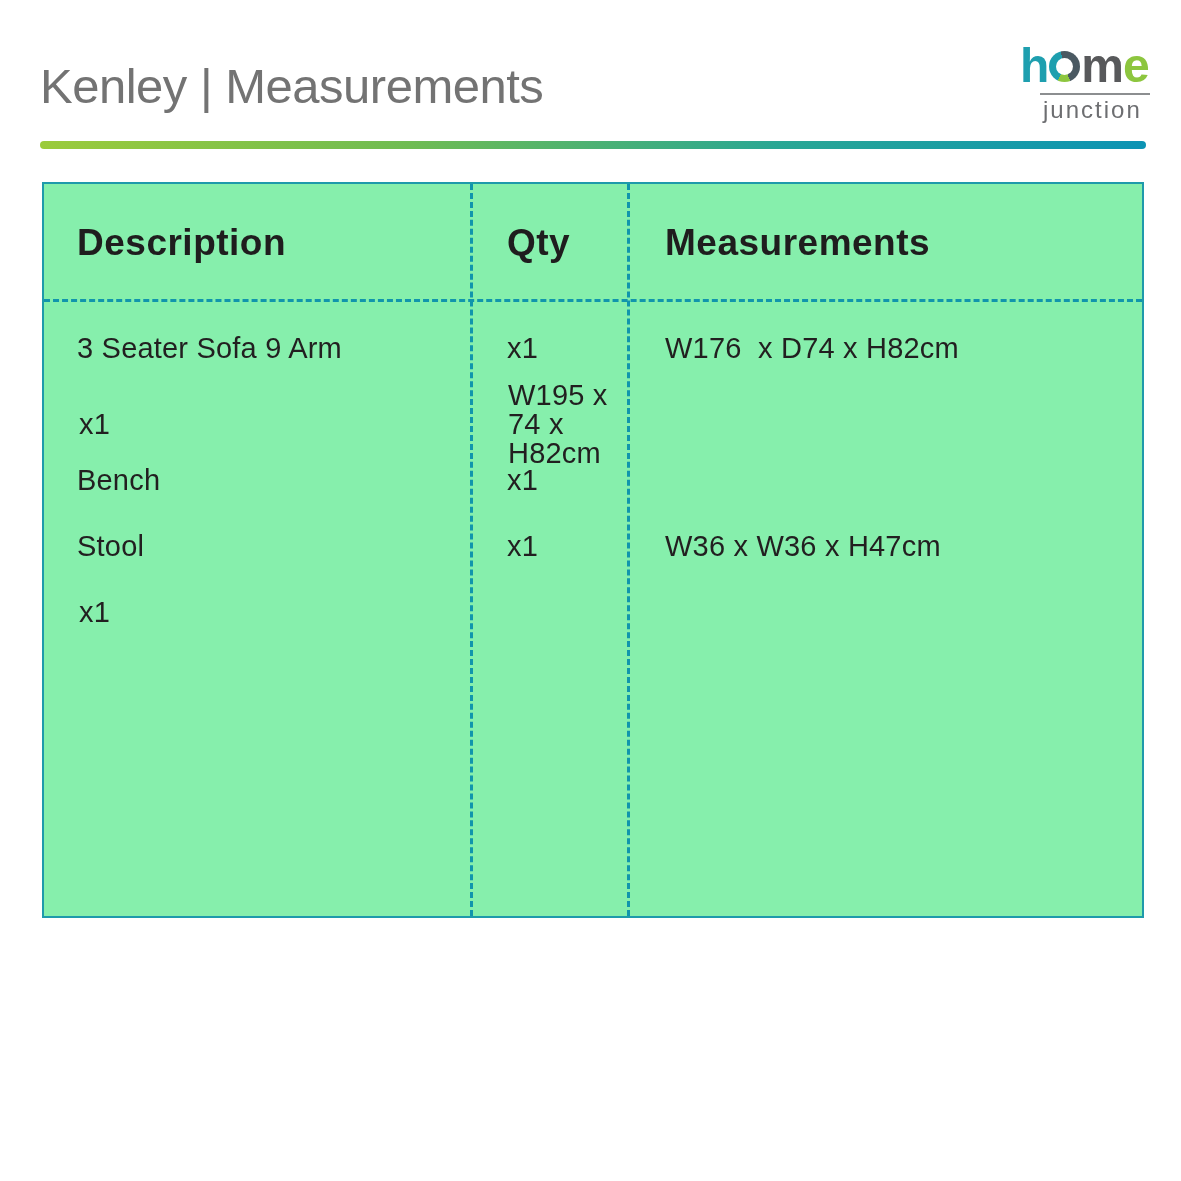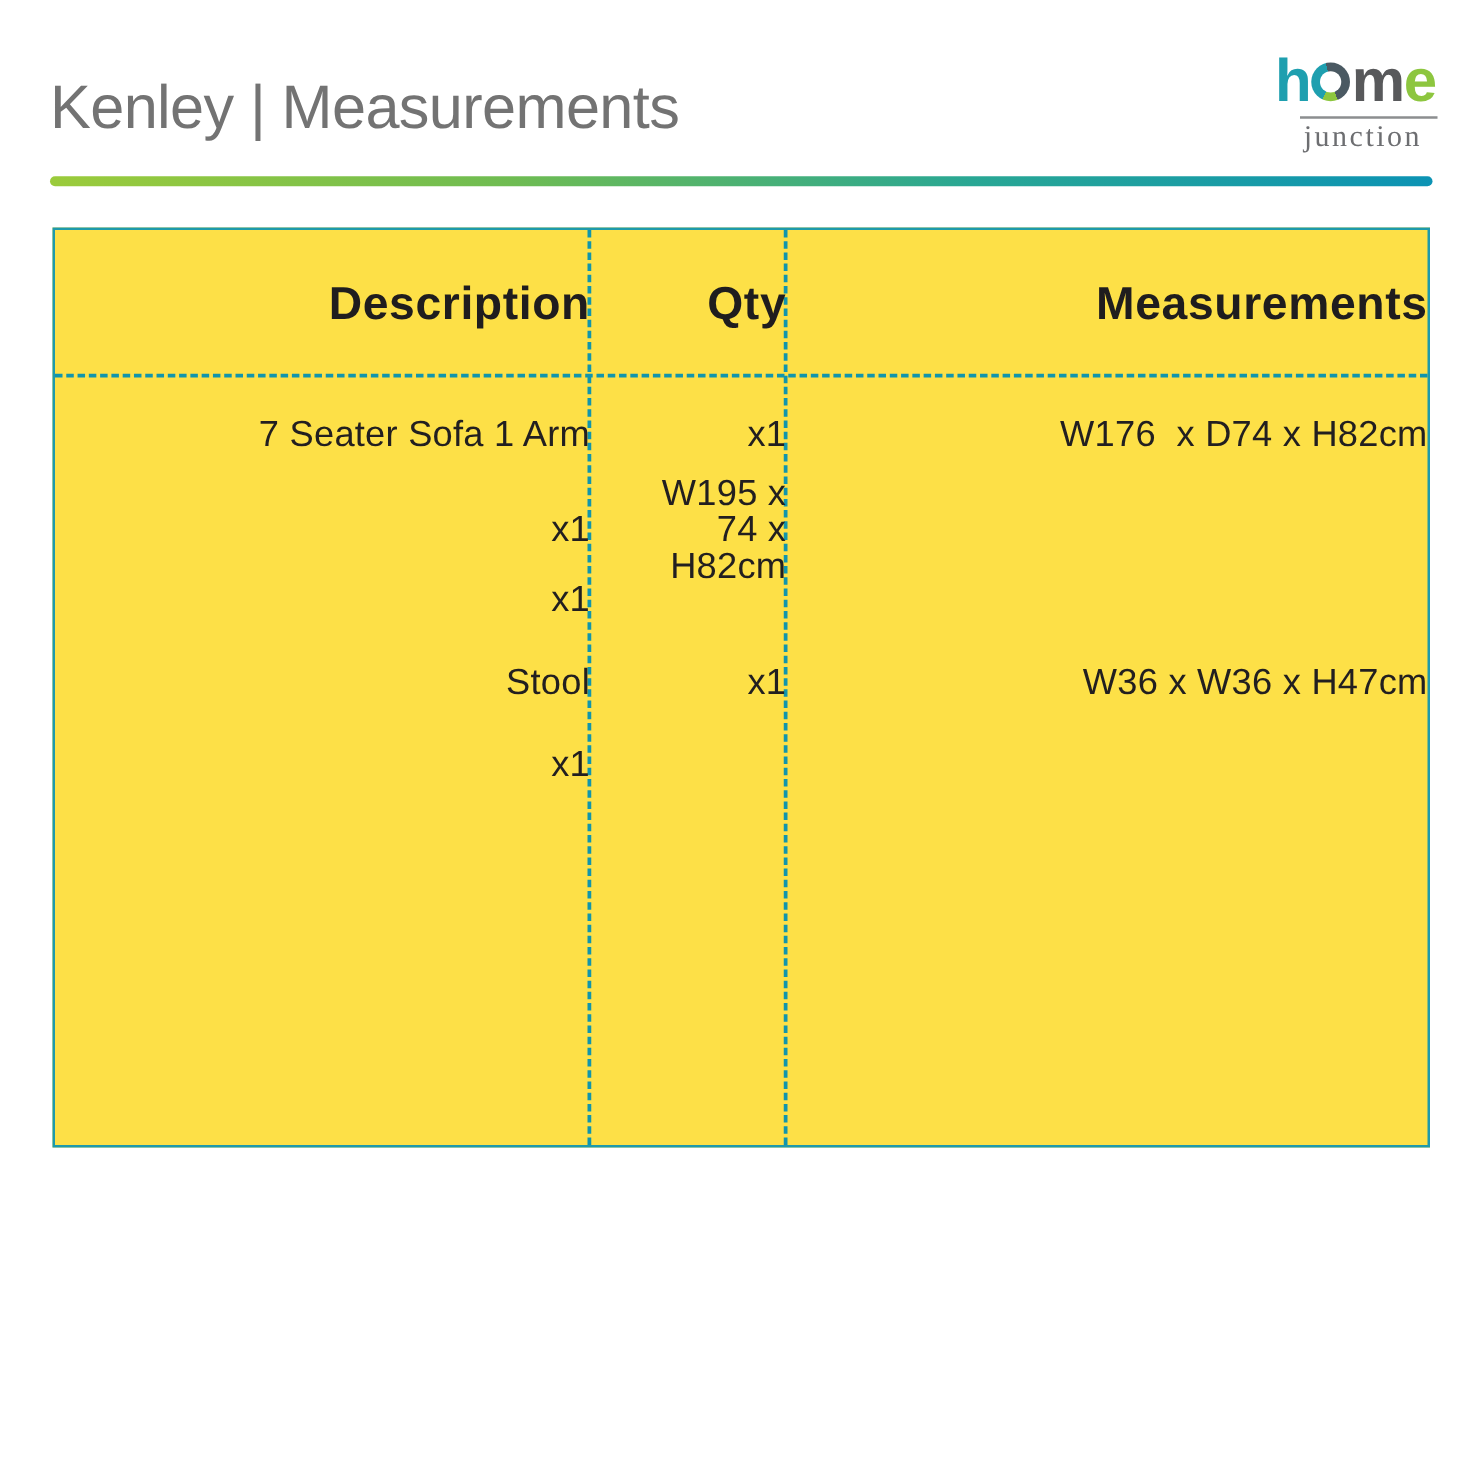--- a/index.html
+++ b/index.html
@@ -20,31 +20,31 @@
   .logo-e{color:#8DC63F;}
   .logo-o{
     display:inline-block;width:31px;height:31px;border-radius:50%;
     position:relative;margin:0 1px;
     background:conic-gradient(#4A5962 0 44%, #8DC63F 44% 57%, #1E9FAF 57% 96%, #4A5962 96% 100%);
   }
   .logo-o::after{
     content:"";position:absolute;inset:7px;background:#ffffff;border-radius:50%;
   }
   .logo-rule{height:2px;background:#8C8E90;margin:3px 0 0 20px;width:110px;}
-  .logo-sub{margin:2px 0 0 23px;font-size:24px;line-height:1.1;color:#6D6E71;letter-spacing:2px;font-weight:400;font-family:Liberation Serif, serif;}
+  .logo-sub{margin:2px 0 0 23px;font-size:24px;line-height:1.1;color:#6D6E71;letter-spacing:2px;font-weight:400;}
 
   .gradient-bar{
     position:absolute;left:40px;top:141px;width:1106px;height:8px;border-radius:4px;
     background:linear-gradient(to right,#9BCB3B,#6FBC52,#29A794,#0C93B4);
   }
 
   
   .mtable{
     position:absolute;left:42px;top:182px;width:1102px;height:736px;
-    border:2px solid #1E9AAB;box-sizing:border-box;background:#fde047;text-align:right;
+    border:2px solid #1E9AAB;box-sizing:border-box;background:#86efac;
   }
   .vline{position:absolute;top:0;bottom:0;width:0;border-left:3px dashed #1195AC;}
   .vline.v1{left:426px;}
   .vline.v2{left:583px;}
   .hline{position:absolute;left:0;right:0;top:115px;height:0;border-top:3px dashed #1195AC;}
 
   .thead{
     position:absolute;top:0;left:0;right:0;height:116px;
     display:grid;grid-template-columns:428px 157px 1fr;align-items:center;
   }
@@ -86,29 +86,30 @@
     <div class="hline"></div>
 
     <div class="thead">
       <div class="th c1">Description</div>
       <div class="th c2">Qty</div>
       <div class="th c3">Measurements</div>
     </div>
 
     <div class="rows">
       <div class="trow">
-        <div class="td c1">7 Seater Sofa 1 Arm</div>
+        <div class="td c1">3 Seater Sofa 9 Arm</div>
         <div class="td c2">x1</div>
         <div class="td c3">W176  x D74 x H82cm</div>
       </div>
       <div class="trow">
         <div class="td c2">x1</div>
         <div class="td c3">W195 x 74 x H82cm</div>
       </div>
       <div class="trow">
+        <div class="td c1">Bench</div>
         <div class="td c2">x1</div>
       </div>
       <div class="trow">
         <div class="td c1">Stool</div>
         <div class="td c2">x1</div>
         <div class="td c3">W36 x W36 x H47cm</div>
       </div>
       <div class="trow">
         <div class="td c2">x1</div>
       </div>

